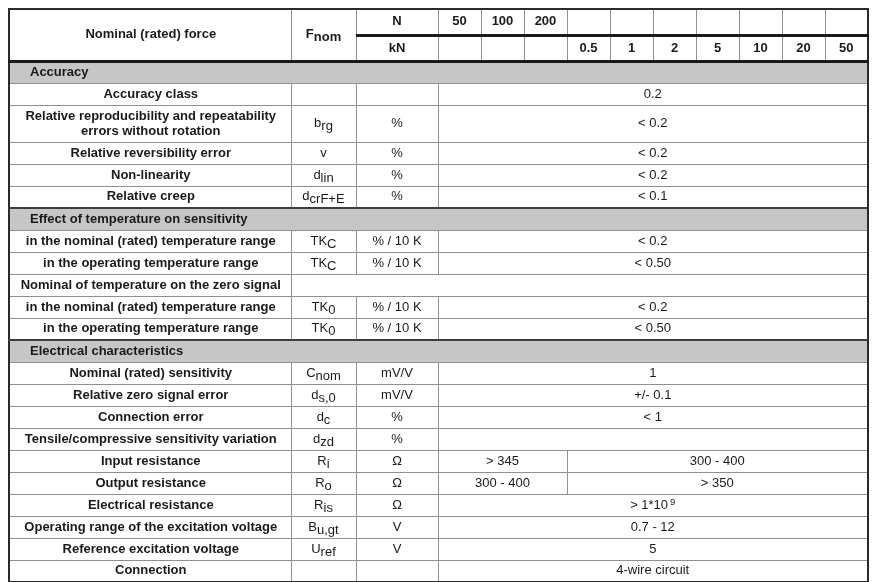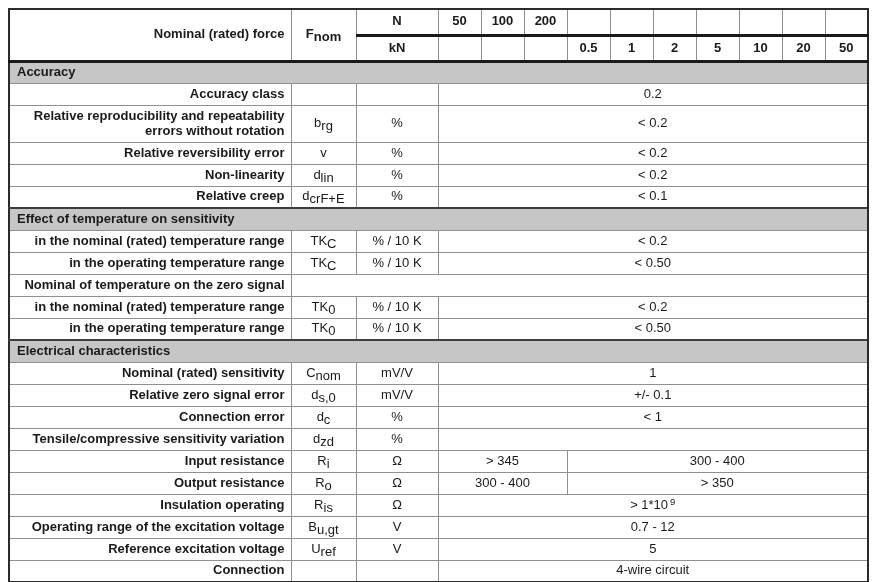--- a/index.html
+++ b/index.html
@@ -22,30 +22,30 @@
     font-weight: normal;
     padding: 1px 6px;
     height: 22px;
     box-sizing: border-box;
     overflow: hidden;
     line-height: 1.12;
     vertical-align: middle;
     background: #ffffff;
   }
   thead td, thead th { border-bottom: 3px solid #1a1a1a; }
-  .lbl { text-align: right; font-weight: bold; padding-left: 7px; }
+  .lbl { text-align: center; font-weight: bold; padding-left: 7px; }
   .sym, .unit, .val { text-align: center; }
   thead .sym, thead .unit, thead .val { font-weight: bold; }
   tr.hrow { height: 26px; }
   tr.section-row { height: 21px; }
   tr.section-row td {
     background: #c6c6c6;
     font-weight: bold;
     text-align: left;
-    padding-left: 7px;
+    padding-left: 20px;
     border-top: 2px solid #3d3d3d;
     border-left: 2px solid #2b2b2b;
     border-right: 2px solid #2b2b2b;
   }
   tr.tall-row { height: 37px; }
   tr.body-row { height: 22px; padding-left: 32px; }
   sub { font-size: 13px; line-height: 0; vertical-align: -3px; }
   sup { font-size: 9.5px; line-height: 0; vertical-align: 4px; margin-left: 2px; }
 </style>
 </head>
@@ -198,21 +198,21 @@
           <td class="val" colspan="7"><span>300 - 400</span></td>
         </tr>
         <tr class="body-row">
           <td class="lbl">Output resistance</td>
           <td class="sym"><span>R</span><sub>o</sub></td>
           <td class="unit">Ω</td>
           <td class="val" colspan="3"><span>300 - 400</span></td>
           <td class="val" colspan="7"><span>&gt; 350</span></td>
         </tr>
         <tr class="body-row">
-          <td class="lbl">Insulation operating</td>
+          <td class="lbl">Electrical resistance</td>
           <td class="sym"><span>R</span><sub>is</sub></td>
           <td class="unit">Ω</td>
           <td class="val" colspan="10"><span>&gt; 1*10</span><sup>9</sup></td>
         </tr>
         <tr class="body-row">
           <td class="lbl">Operating range of the excitation voltage</td>
           <td class="sym"><span>B</span><sub>u,gt</sub></td>
           <td class="unit">V</td>
           <td class="val" colspan="10"><span>0.7 - 12</span></td>
         </tr>

